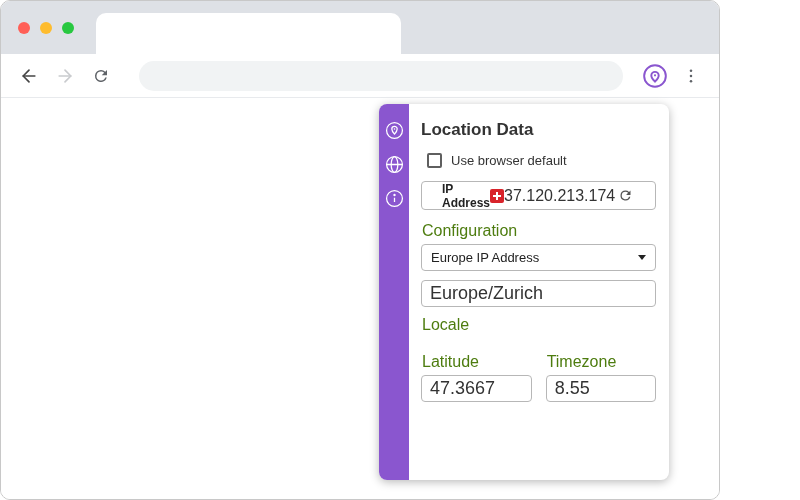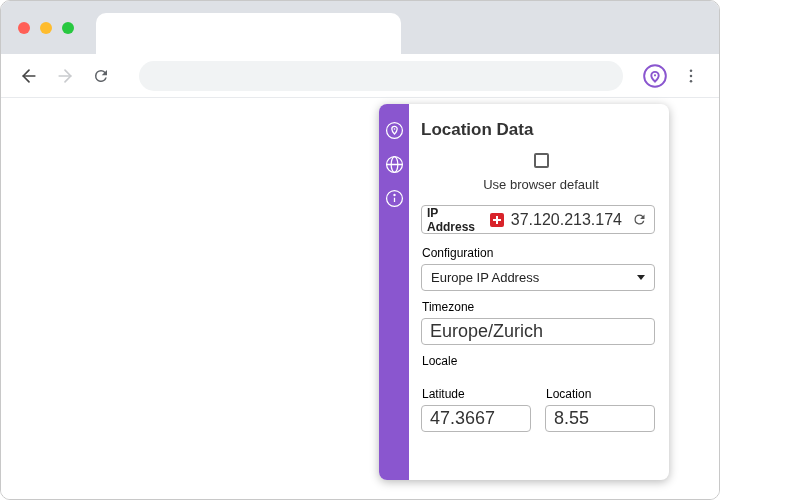--- a/index.html
+++ b/index.html
@@ -58,35 +58,35 @@
   }
   .panel-sidebar {
     width:30px; background:var(--accent);
     display:flex; flex-direction:column; align-items:center;
     padding-top:16px; gap:14px; flex:0 0 auto;
   }
   .side-icon-btn { background:none; border:none; width:20px; height:20px; padding:0; cursor:pointer;
     display:flex; align-items:center; justify-content:center; }
   .panel-body { flex:1; padding:14px 14px 12px 12px; }
   .panel-title { font-size:17px; font-weight:700; color:#333; margin:2px 0 13px; }
-  .check-row { display:flex; align-items:center; gap:9px; margin:0 0 13px 6px;flex-direction:column; }
+  .check-row { display:flex; align-items:center; gap:9px; margin:0 0 13px 6px; }
   .checkbox {
     width:15px; height:15px; border:2px solid #5f5f5f; border-radius:2px;
     background:#fff; cursor:pointer; flex:0 0 auto;
   }
   .check-label { font-size:13px; color:#333; }
   .field-box {
-    display:flex; align-items:center; gap:7px;
+    display:flex; align-items:center; 
     border:1px solid #b7b7b7; border-radius:4px;
-    height:29px; padding:0 5px; margin-bottom:12px; background:#fff;
+    height:29px; padding:0 20px; margin-bottom:12px; background:#fff;
   }
   .ip-label { font-size:12px; font-weight:700; color:#222; }
   .ip-value { font-size:16px; color:#333; }
   .spin { margin-left:auto; }
-  .field-label { font-size:12px; color:#000000; margin:0 0 4px 1px; }
+  .field-label { font-size:16px; color:#4d7c0f; margin:0 0 4px 1px; }
   .select-box {
     display:flex; align-items:center; justify-content:space-between;
     border:1px solid #b7b7b7; border-radius:4px; height:27px;
     padding:0 9px; font-size:13px; color:#222; cursor:pointer;
     margin-bottom:9px; background:#fff;
   }
   .caret {
     width:0; height:0; border-left:4px solid transparent;
     border-right:4px solid transparent; border-top:5px solid #222;
   }
@@ -220,32 +220,31 @@
             </span>
           </button>
         </div>
 
         <div class="field-label">Configuration</div>
         <div class="select-box">
           <span>Europe IP Address</span>
           <span class="caret"></span>
         </div>
 
-        <div class="field-label">Timezone</div>
         <input class="text-input" value="Europe/Zurich" style="">
 
         <div class="field-label">Locale</div>
 
         <div class="coord-row">
           <div class="coord-col">
             <div class="field-label">Latitude</div>
             <input class="text-input" value="47.3667" style="">
           </div>
           <div class="coord-col">
-            <div class="field-label">Location</div>
+            <div class="field-label">Timezone</div>
             <input class="text-input" value="8.55" style="">
           </div>
         </div>
       </div>
 
     </div>
   </div>
 </div>
 
 </body></html>

